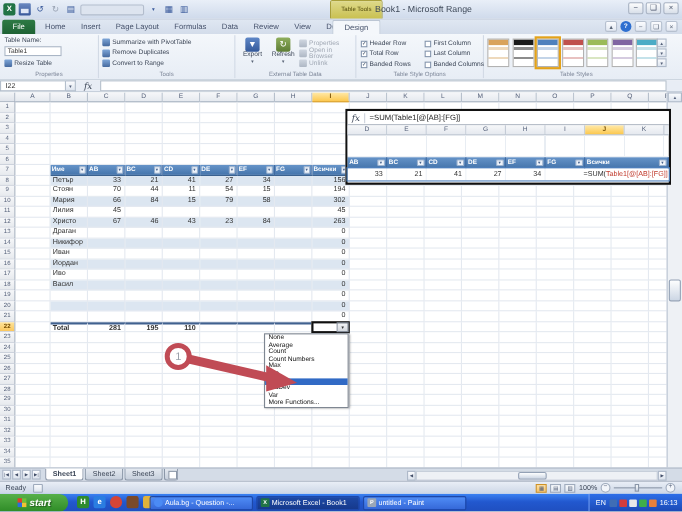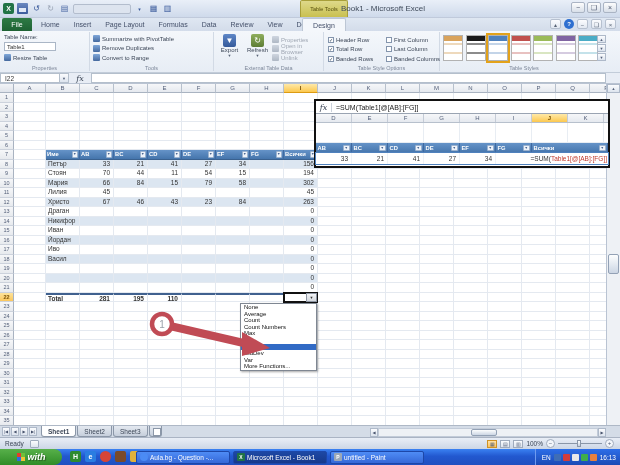--- a/index.html
+++ b/index.html
@@ -166,21 +166,21 @@
       <div class="qicon saveic"></div>
       <div class="qicon">↺</div>
       <div class="qicon" style="color:#9aa4b4">↻</div>
       <div class="qicon">▤</div>
       <div class="qfield"></div>
       <div class="qicon" style="font-size:5px">▾</div>
       <div class="qicon">▦</div>
       <div class="qicon">▥</div>
     </div>
     <div class="ttools">Table Tools</div>
-    <span class="title">Book1 - Microsoft Excel</span>
+    <span class="title">Book1 - Microsoft Range</span>
     <div class="winbtns">
       <div class="wbtn">−</div>
       <div class="wbtn">❏</div>
       <div class="wbtn">×</div>
     </div>
   </div>
 
   <div class="tabrow">
     <div class="ftab">File</div>
     <div id="ribbon-tabs">
@@ -1175,21 +1175,21 @@
   </div>
 
   <div class="taskbar">
     <div class="startbtn">
       <span class="flag">
           <i style="background:#e33e2b"></i>
           <i style="background:#6fbf3a"></i>
           <i style="background:#2b6de0"></i>
           <i style="background:#f2c233"></i>
         </span>
-      <span>with</span>
+      <span>start</span>
     </div>
     <div id="quick-launch">
         <div class="ql" style="background: rgb(46, 139, 46);">H</div>
         <div class="ql" style="background: rgb(42, 125, 225);">e</div>
         <div class="ql" style="background: rgb(214, 69, 55); border-radius: 50%;"></div>
         <div class="ql" style="background: rgb(122, 74, 42);"></div>
         <div class="ql" style="background: rgb(224, 178, 60);"></div>
       </div>
     <div id="task-buttons">
         <div class="task">

